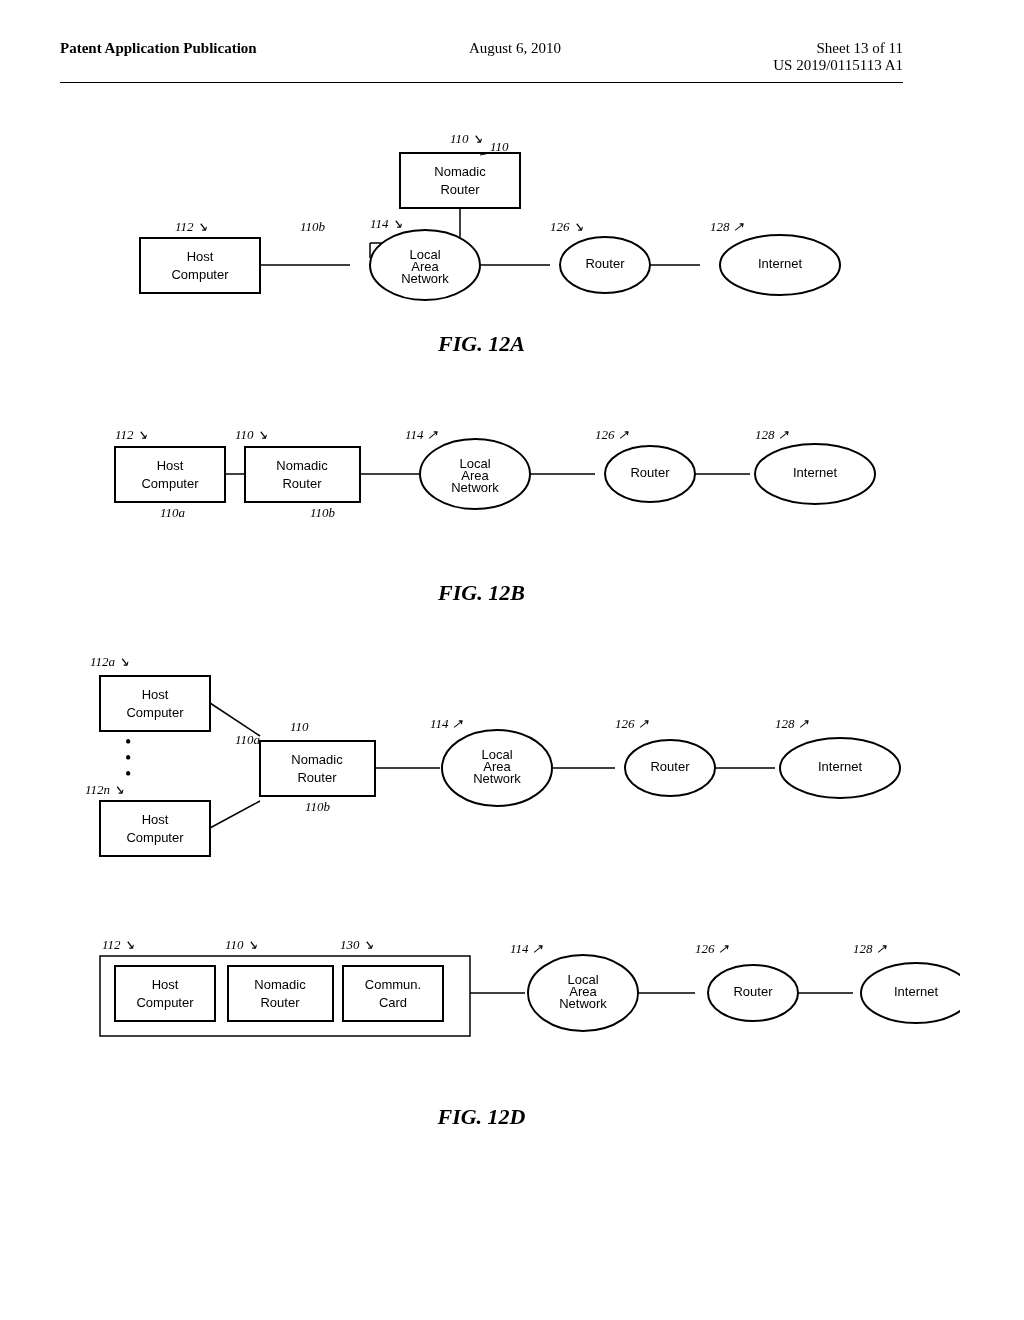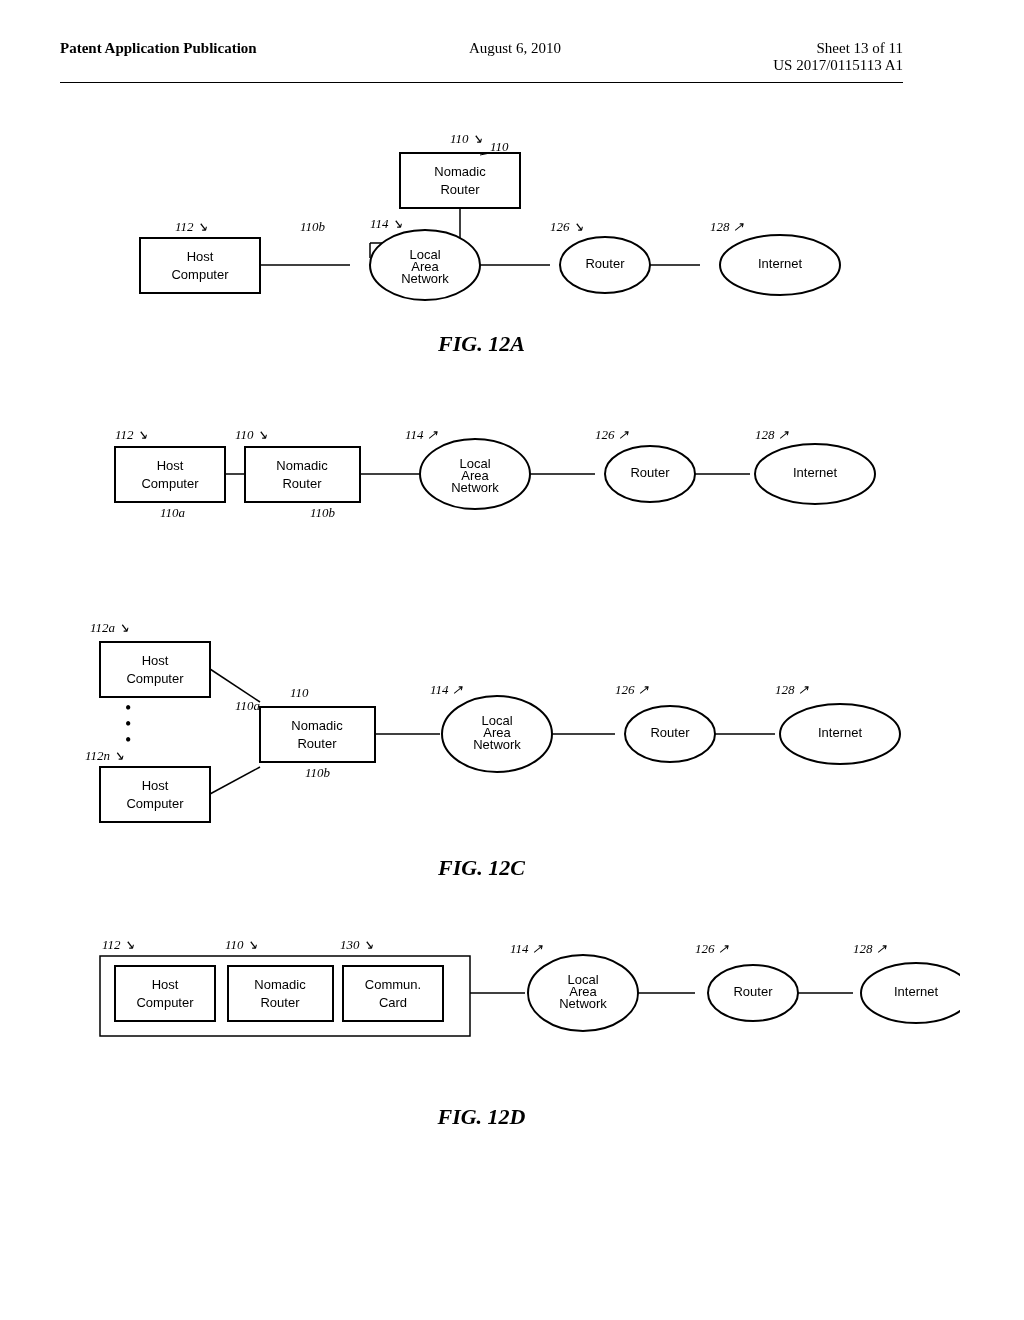--- a/index.html
+++ b/index.html
@@ -88,21 +88,21 @@
 </head>
 <body>
 
 <div class="page">
 
   <div class="header">
     <div class="header-left">Patent Application Publication</div>
     <div class="header-center">August 6, 2010</div>
     <div style="text-align:right;">
       <div class="header-right">Sheet 13 of 11</div>
-      <div class="header-right">US 2017/0115113 A1</div>
+      <div class="header-right">US 2019/0115113 A1</div>
     </div>
   </div>
 
   <div class="diagram-section">
     <svg class="diagram-svg" width="900" height="210">
 
       <text x="390" y="30" class="label-text">110 ↘</text>
 
       <rect x="340" y="40" width="120" height="55" class="box-rect" stroke-width="2.5"></rect>
       <text x="400" y="60" class="box-text">Nomadic</text>
@@ -189,20 +189,23 @@
       <ellipse cx="590" cy="87" rx="45" ry="28" class="ellipse-shape"></ellipse>
       <text x="590" y="87" class="box-text" font-size="12">Router</text>
 
       <line x1="635" y1="87" x2="690" y2="87" stroke="black" stroke-width="1.5"></line>
 
       <text x="695" y="52" class="label-text" font-size="14">128 ↗</text>
 
       <ellipse cx="755" cy="87" rx="60" ry="30" class="ellipse-shape"></ellipse>
       <text x="755" y="87" class="box-text" font-size="12">Internet</text>
     </svg>
+    <div class="fig-label">
+      <span style="font-style:italic; font-weight:bold; font-size:22px;">FIG. 12B</span>
+    </div>
   </div>
 
   <div class="diagram-section">
     <svg class="diagram-svg" width="900" height="245">
 
       <text x="30" y="30" class="label-text" font-size="14">112a ↘</text>
 
       <rect x="40" y="40" width="110" height="55" class="box-rect"></rect>
       <text x="95" y="60" class="box-text">Host</text>
       <text x="95" y="78" class="box-text">Computer</text>
@@ -247,23 +250,20 @@
       <ellipse cx="610" cy="132" rx="45" ry="28" class="ellipse-shape"></ellipse>
       <text x="610" y="132" class="box-text" font-size="12">Router</text>
 
       <line x1="655" y1="132" x2="715" y2="132" stroke="black" stroke-width="1.5"></line>
 
       <text x="715" y="92" class="label-text" font-size="14">128 ↗</text>
 
       <ellipse cx="780" cy="132" rx="60" ry="30" class="ellipse-shape"></ellipse>
       <text x="780" y="132" class="box-text" font-size="12">Internet</text>
     </svg>
-    <div class="fig-label">
-      <span style="font-style:italic; font-weight:bold; font-size:22px;">FIG. 12C</span>
-    </div>
   </div>
 
   <div class="diagram-section">
     <svg class="diagram-svg" width="900" height="185">
 
       <rect x="40" y="45" width="370" height="80" fill="none" stroke="black" stroke-width="1.5" stroke-dasharray="none"></rect>
 
       <text x="42" y="38" class="label-text" font-size="14">112 ↘</text>
 
       <rect x="55" y="55" width="100" height="55" class="box-rect"></rect>

